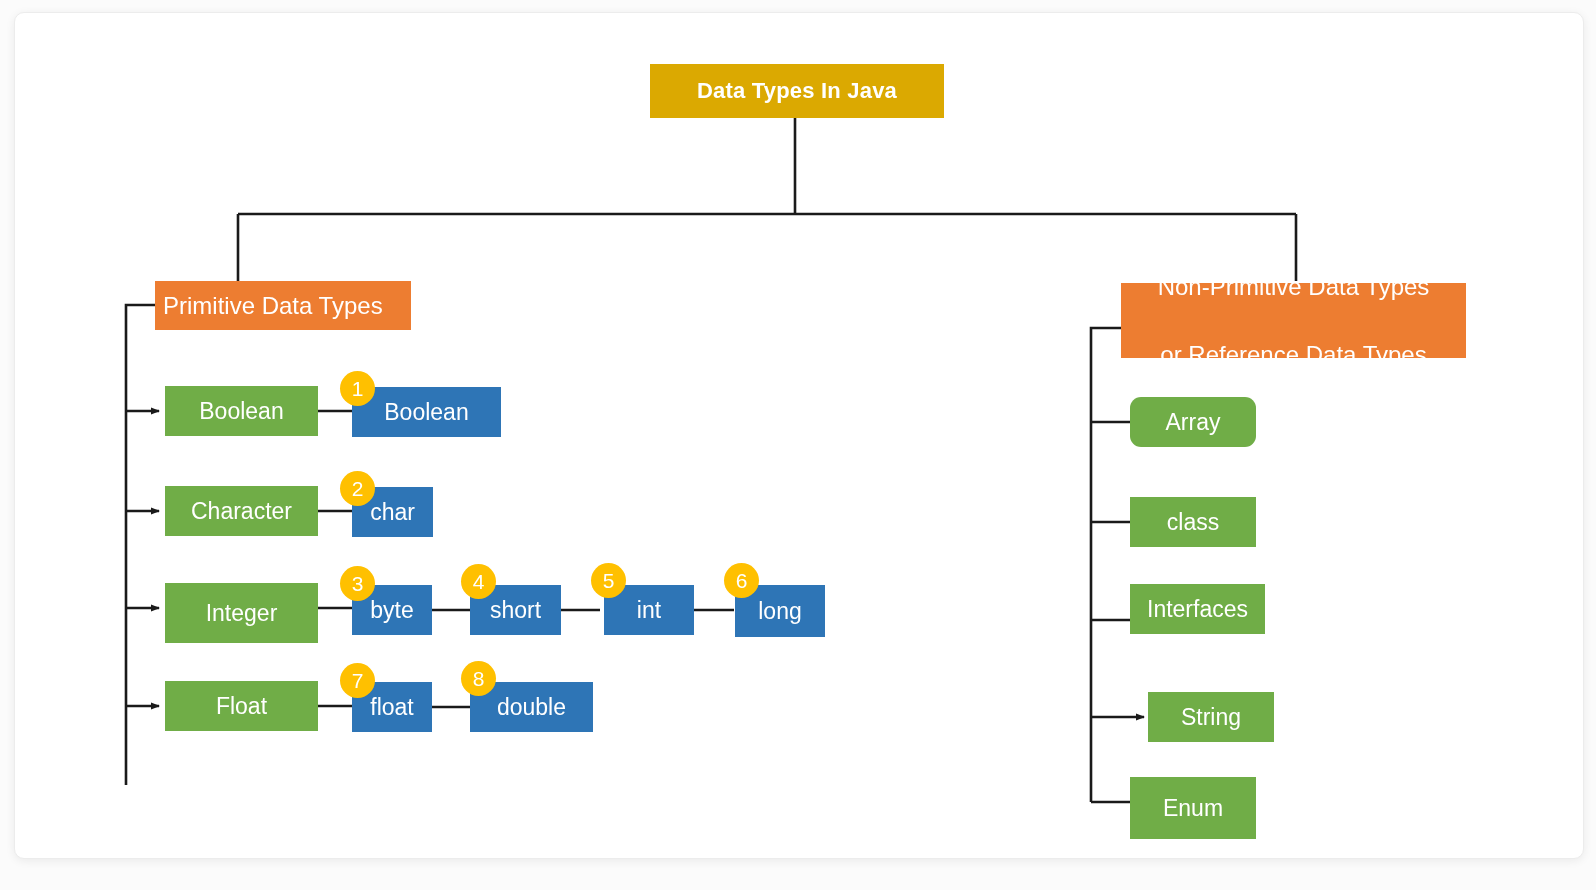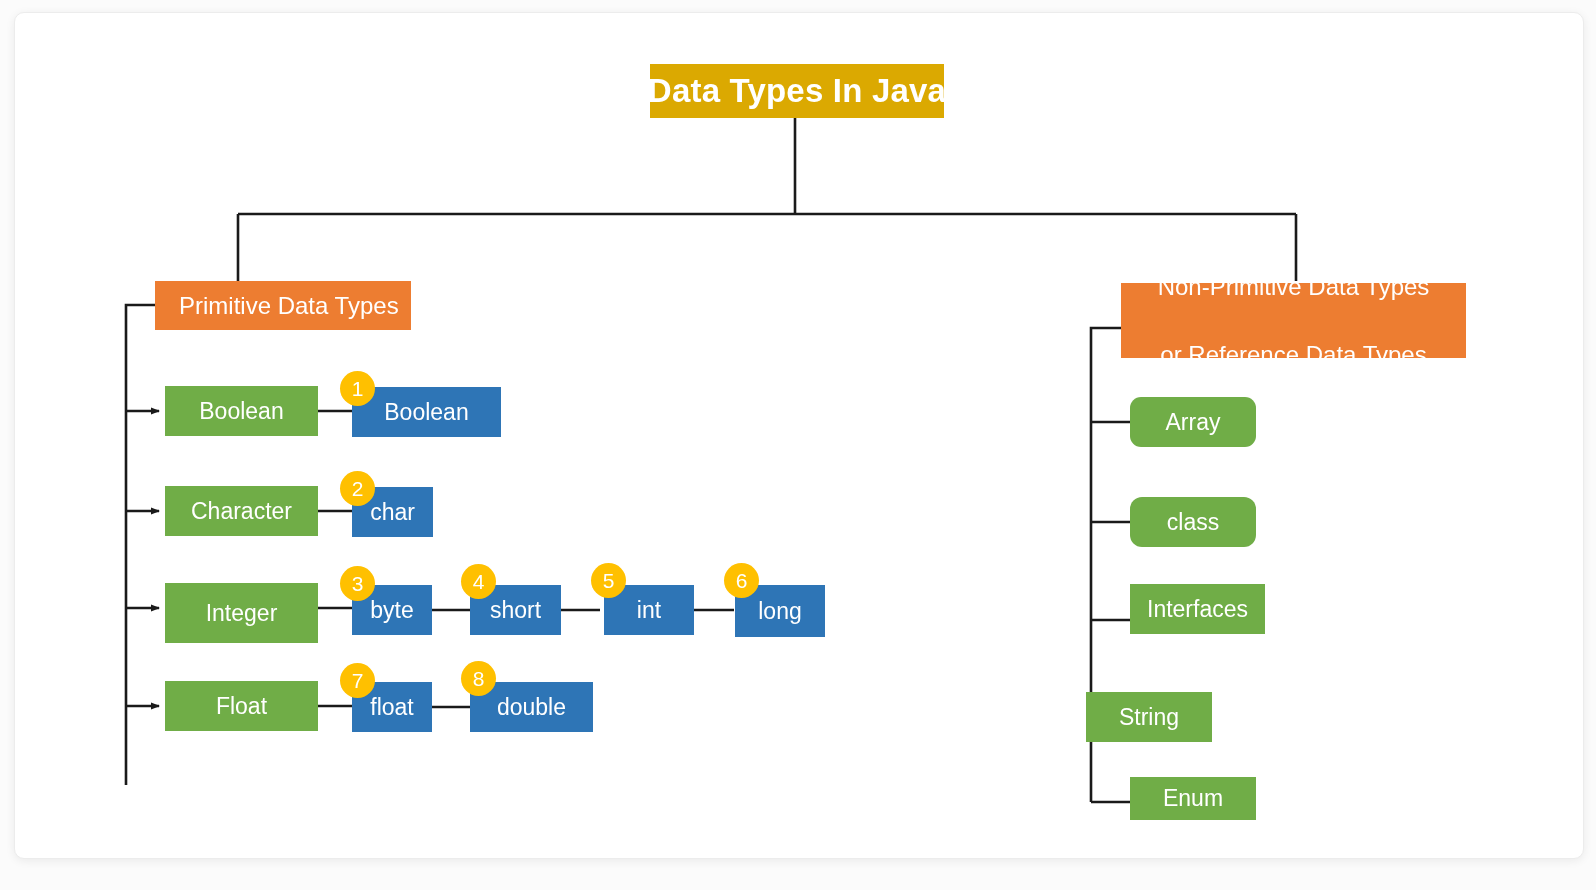--- a/index.html
+++ b/index.html
@@ -52,21 +52,21 @@
     align-items: center;
     justify-content: center;
     color: #ffffff;
     line-height: 1.14;
     text-align: center;
     white-space: pre;
   }
   .node.title {
     background: #DBA901;
     font-weight: bold;
-    font-size: 33px;
+    font-size: 22px;
     letter-spacing: 0.2px;
   }
   .node.cat {
     background: #ED7D31;
     font-size: 24px;
   }
   .node.cat.two-line {
     white-space: normal;
     line-height: 1.22;
     padding: 0 8px;
@@ -136,21 +136,21 @@
         <path d="M1091,620 L1144,620" marker-end="url(#arrow)"></path>
         <path d="M1091,717 L1144,717" marker-end="url(#arrow)"></path>
         <path d="M1091,802 L1144,802" marker-end="url(#arrow)"></path>
       </g>
     </svg>
 
     <div class="node title" style="left:650px; top:64px; width:294px; height:54px;">
       <span>Data Types In Java</span>
     </div>
 
-    <div class="node cat" style="left:155px; top:281px; width:256px; height:49px; justify-content:flex-start; padding-left:24px;">
+    <div class="node cat" style="left:155px; top:281px; width:256px; height:49px; justify-content:flex-start; padding-left:8px;">
       <span>Primitive Data Types</span>
     </div>
 
     <div class="node cat two-line" style="left:1121px; top:283px; width:345px; height:75px; flex-direction:column;gap:39px;">
       <span>Non-Primitive Data Types</span>
       <span>or Reference Data Types</span>
     </div>
 
     <div class="node green" style="left:165px; top:386px; width:153px; height:50px;">
       <span>Boolean</span>
@@ -217,27 +217,27 @@
     <div class="node blue" style="left:470px; top:682px; width:123px; height:50px;">
       <span>double</span>
     </div>
     <div class="badge" style="left:461px; top:661px;">
       <span>8</span>
     </div>
 
     <div class="node green" style="left:1130px; top:397px; width:126px; height:50px;border-radius:11px;">
       <span>Array</span>
     </div>
-    <div class="node green" style="left:1130px; top:497px; width:126px; height:50px;border-radius:12px;">
+    <div class="node green" style="left:1130px; top:497px; width:126px; height:50px;">
       <span>class</span>
     </div>
     <div class="node green" style="left:1130px; top:584px; width:135px; height:50px;">
       <span>Interfaces</span>
     </div>
-    <div class="node green" style="left:1086px; top:692px; width:126px; height:50px;">
+    <div class="node green" style="left:1148px; top:692px; width:126px; height:50px;">
       <span>String</span>
     </div>
-    <div class="node green" style="left:1130px; top:777px; width:126px; height:43px;">
+    <div class="node green" style="left:1130px; top:777px; width:126px; height:62px;">
       <span>Enum</span>
     </div>
 
   </div>
 </div>
 
 </body></html>

